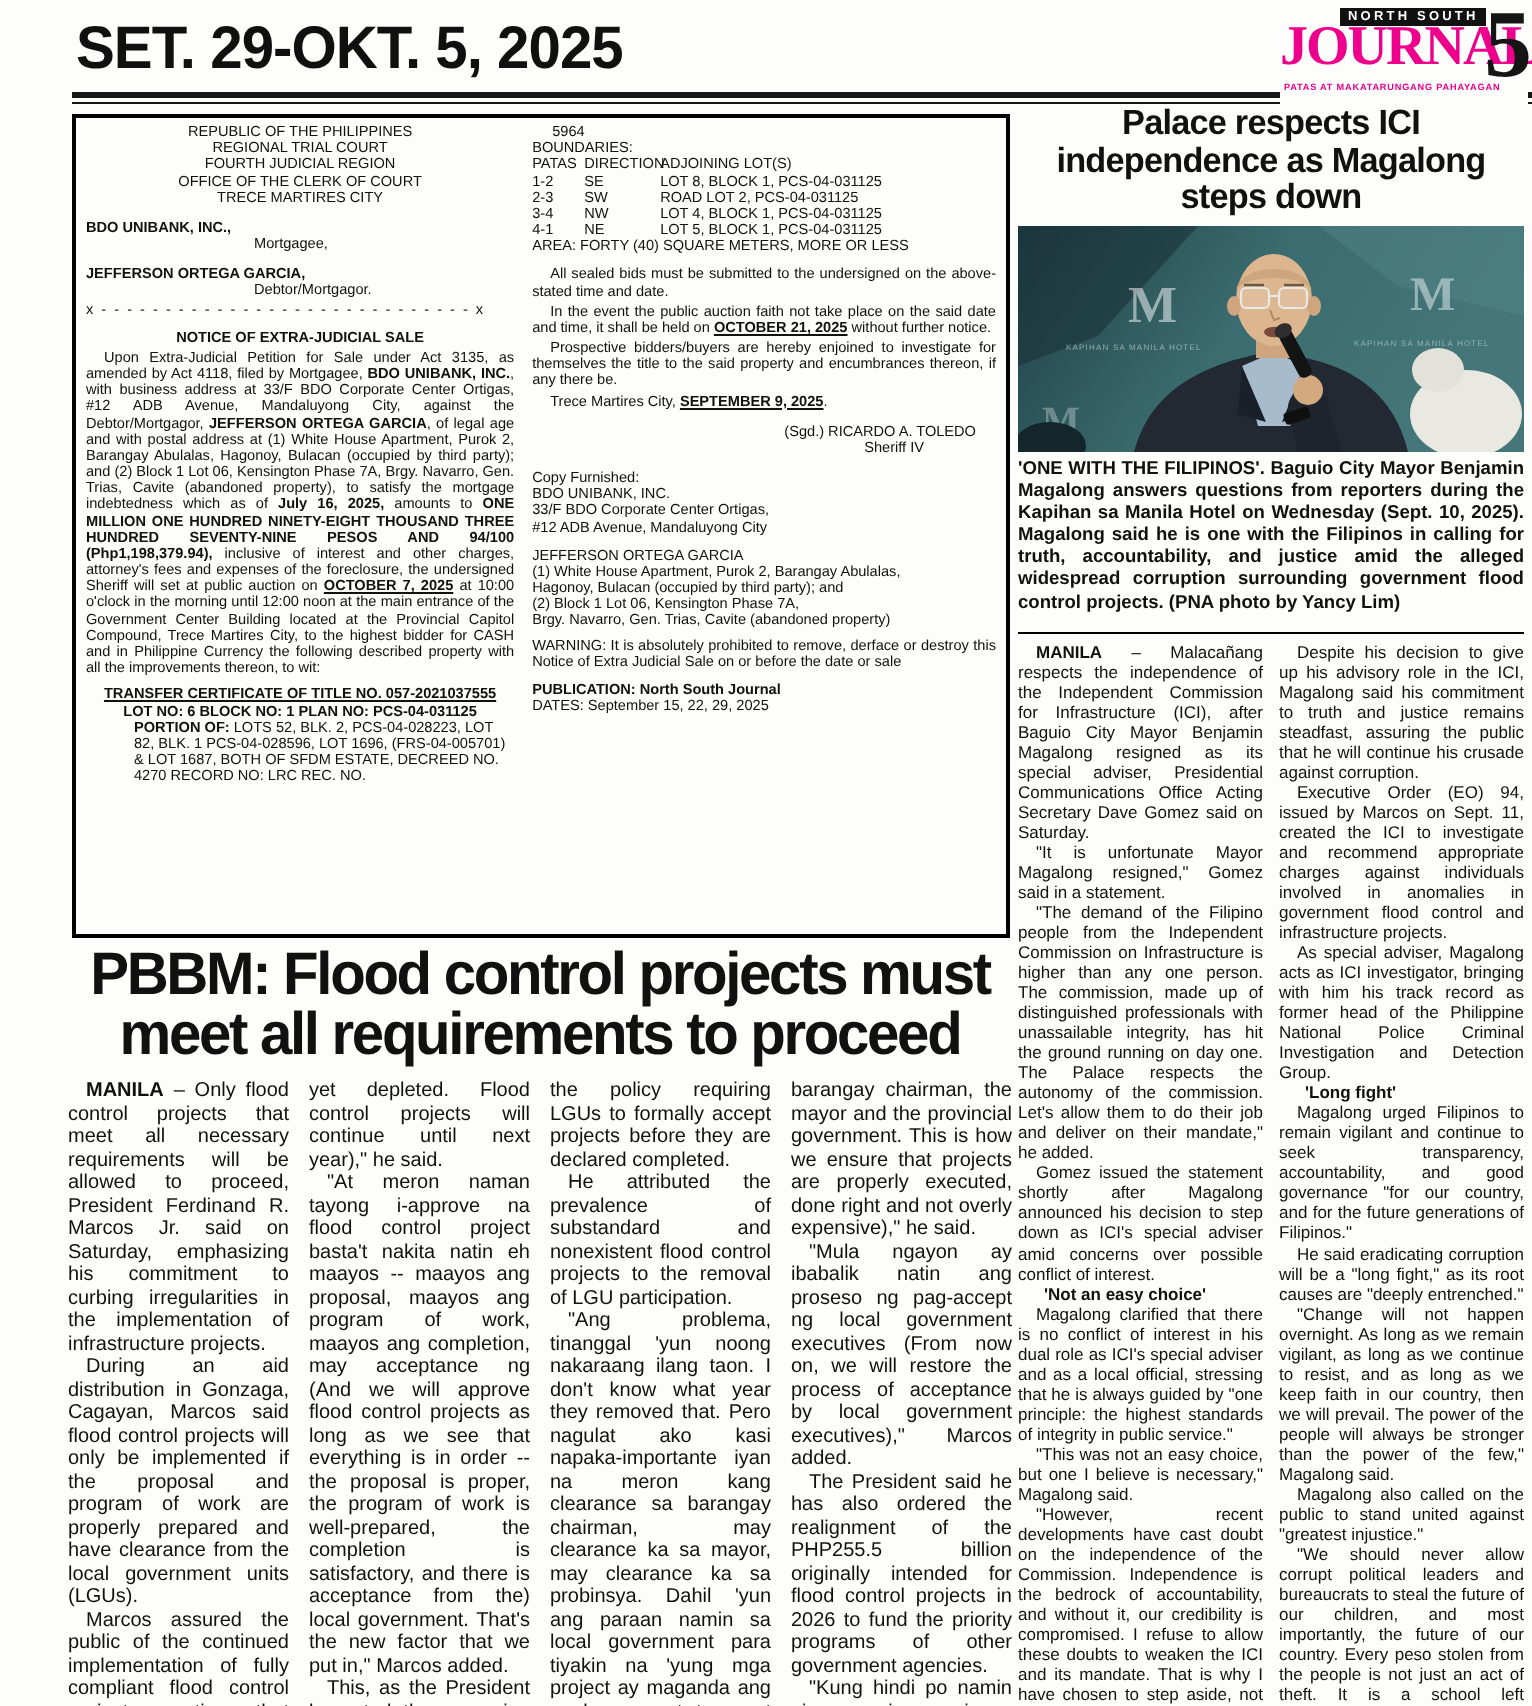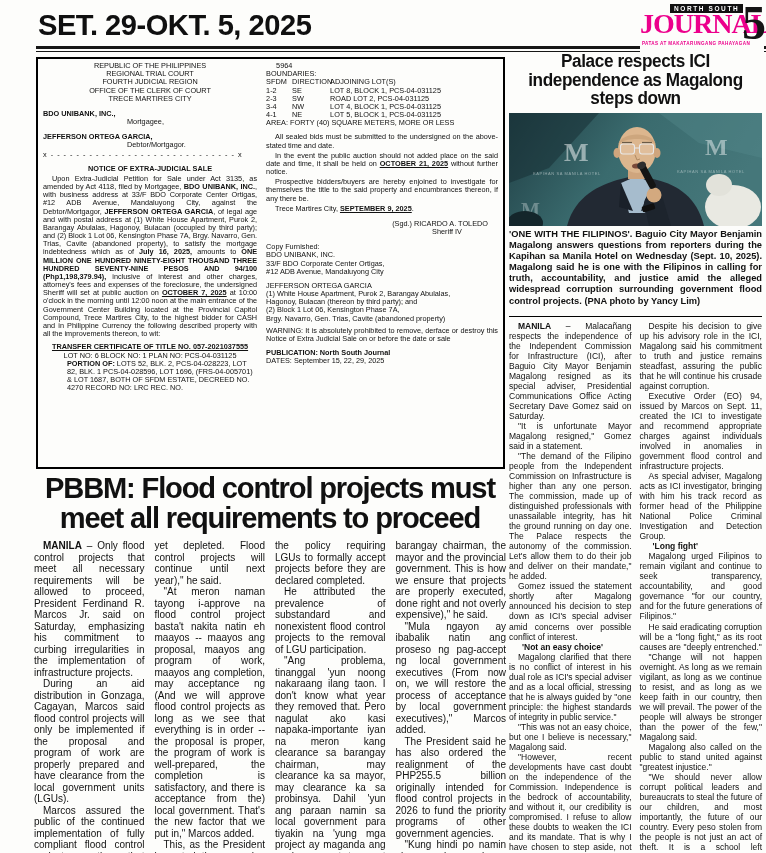--- a/index.html
+++ b/index.html
@@ -32,21 +32,21 @@
   .lcol-right{flex-basis:52%;}
   .cline{text-align:center;margin:0;}
   .b{font-weight:400;}
   .party{font-weight:700;margin-top:7px;}
   .role1{padding-left:84px;}
   .vs-row{display:flex;justify-content:space-between;padding:8px 4px 8px 24px;}
   .xline{letter-spacing:1px;white-space:nowrap;overflow:hidden;margin-top:1px;}
   .ltitle{text-align:center;font-weight:700;margin:6px 0 2px;}
   .jpara{text-align:justify;text-indent:9px;margin:0 0 2px;}
   .tct-title{text-align:center;font-weight:700;text-decoration:underline;margin-top:5px;}
-  .tct-line{text-align:center;font-weight:400;}
+  .tct-line{text-align:center;font-weight:700;}
   .tct-portion{margin:0;padding-left:24px;}
   .lblock{margin:0;}
   .ind{padding-left:10px;}
   .btable{width:100%;}
   .brow{display:flex;}
   .bc1{width:26px;flex:none;}
   .bc2{width:38px;flex:none;text-align:left;}
   .bc3{flex:1;min-width:0;}
   .sig{text-align:right;padding-right:10px;margin:7px 0;}
   .sig .srole{padding-right:26px;}
@@ -105,21 +105,21 @@
     <p class="jpara"><span>Upon Extra-Judicial Petition for Sale under Act 3135, as amended by Act 4118, filed by Mortgagee, </span><span style="font-weight: 700;">BDO UNIBANK, INC.</span><span>, with business address at 33/F BDO Corporate Center Ortigas, #12 ADB Avenue, Mandaluyong City, against the Debtor/Mortgagor, </span><span style="font-weight: 700;">JEFFERSON ORTEGA GARCIA</span><span>, of legal age and with postal address at (1) White House Apartment, Purok 2, Barangay Abulalas, Hagonoy, Bulacan (occupied by third party); and (2) Block 1 Lot 06, Kensington Phase 7A, Brgy. Navarro, Gen. Trias, Cavite (abandoned property), to satisfy the mortgage indebtedness which as of </span><span style="font-weight: 700;">July 16, 2025,</span><span> amounts to </span><span style="font-weight: 700;">ONE MILLION ONE HUNDRED NINETY-EIGHT THOUSAND THREE HUNDRED SEVENTY-NINE PESOS AND 94/100 (Php1,198,379.94),</span><span> inclusive of interest and other charges, attorney's fees and expenses of the foreclosure, the undersigned Sheriff will set at public auction on </span><span style="font-weight: 700; text-decoration: underline;">OCTOBER 7, 2025</span><span> at 10:00 o'clock in the morning until 12:00 noon at the main entrance of the Government Center Building located at the Provincial Capitol Compound, Trece Martires City, to the highest bidder for CASH and in Philippine Currency the following described property with all the improvements thereon, to wit:</span></p>
     <div class="tct-title">TRANSFER CERTIFICATE OF TITLE NO. 057-2021037555</div>
     <div class="tct-line">LOT NO: 6 BLOCK NO: 1 PLAN NO: PCS-04-031125</div>
     <p class="tct-portion"><span style="font-weight: 700;">PORTION OF:</span><span> LOTS 52, BLK. 2, PCS-04-028223, LOT 82, BLK. 1 PCS-04-028596, LOT 1696, (FRS-04-005701) &amp; LOT 1687, BOTH OF SFDM ESTATE, DECREED NO. 4270 RECORD NO: LRC REC. NO.</span></p>
   </div>
   <div class="lcol lcol-right">
     <div class="ind">5964</div>
     <div class="b">BOUNDARIES:</div>
     <div class="btable">
       <div class="brow b">
-        <span class="bc1">SFDM</span>
+        <span class="bc1">PATAS</span>
         <span class="bc2">DIRECTION</span>
         <span class="bc3">ADJOINING LOT(S)</span>
       </div>
       <div class="brow">
         <span class="bc1">1-2</span>
         <span class="bc2">SE</span>
         <span class="bc3">LOT 8, BLOCK 1, PCS-04-031125</span>
       </div>
       <div class="brow">
         <span class="bc1">2-3</span>
@@ -132,37 +132,37 @@
         <span class="bc3">LOT 4, BLOCK 1, PCS-04-031125</span>
       </div>
       <div class="brow">
         <span class="bc1">4-1</span>
         <span class="bc2">NE</span>
         <span class="bc3">LOT 5, BLOCK 1, PCS-04-031125</span>
       </div>
     </div>
     <p class="lblock b">AREA: FORTY (40) SQUARE METERS, MORE OR LESS</p>
     <p class="jpara" style="margin-top:6px">All sealed bids must be submitted to the undersigned on the above-stated time and date.</p>
-    <p class="jpara"><span>In the event the public auction should not added place on the said date and time, it shall be held on </span><span style="font-weight: 700; text-decoration: underline;">OCTOBER 21, 2025</span><span> without further notice.</span></p>
+    <p class="jpara"><span>In the event the public auction faith not take place on the said date and time, it shall be held on </span><span style="font-weight: 700; text-decoration: underline;">OCTOBER 21, 2025</span><span> without further notice.</span></p>
     <p class="jpara">Prospective bidders/buyers are hereby enjoined to investigate for themselves the title to the said property and encumbrances thereon, if any there be.</p>
     <p class="jpara"><span>Trece Martires City, </span><span style="font-weight: 700; text-decoration: underline;">SEPTEMBER 9, 2025</span><span>.</span></p>
     <div class="sig">
       <div class="b">(Sgd.) RICARDO A. TOLEDO</div>
       <div class="srole">Sheriff IV</div>
     </div>
     <div class="cf">Copy Furnished:</div>
     <div>
         <p class="lline b">BDO UNIBANK, INC.</p>
         <p class="lline">33/F BDO Corporate Center Ortigas,</p>
         <p class="lline">#12 ADB Avenue, Mandaluyong City</p>
       </div>
     <div class="cfgap">
         <p class="lline b">JEFFERSON ORTEGA GARCIA</p>
         <p class="lline">(1) White House Apartment, Purok 2, Barangay Abulalas,</p>
-        <p class="lline">Hagonoy, Bulacan (thereon by third party); and</p>
+        <p class="lline">Hagonoy, Bulacan (occupied by third party); and</p>
         <p class="lline">(2) Block 1 Lot 06, Kensington Phase 7A,</p>
         <p class="lline">Brgy. Navarro, Gen. Trias, Cavite (abandoned property)</p>
       </div>
     <p class="jpara warn">WARNING: It is absolutely prohibited to remove, derface or destroy this Notice of Extra Judicial Sale on or before the date or sale</p>
     <div class="pubrow">PUBLICATION: North South Journal</div>
     <div class="b">DATES: September 15, 22, 29, 2025</div>
   </div>
 </div>
 
 <div class="ici">

